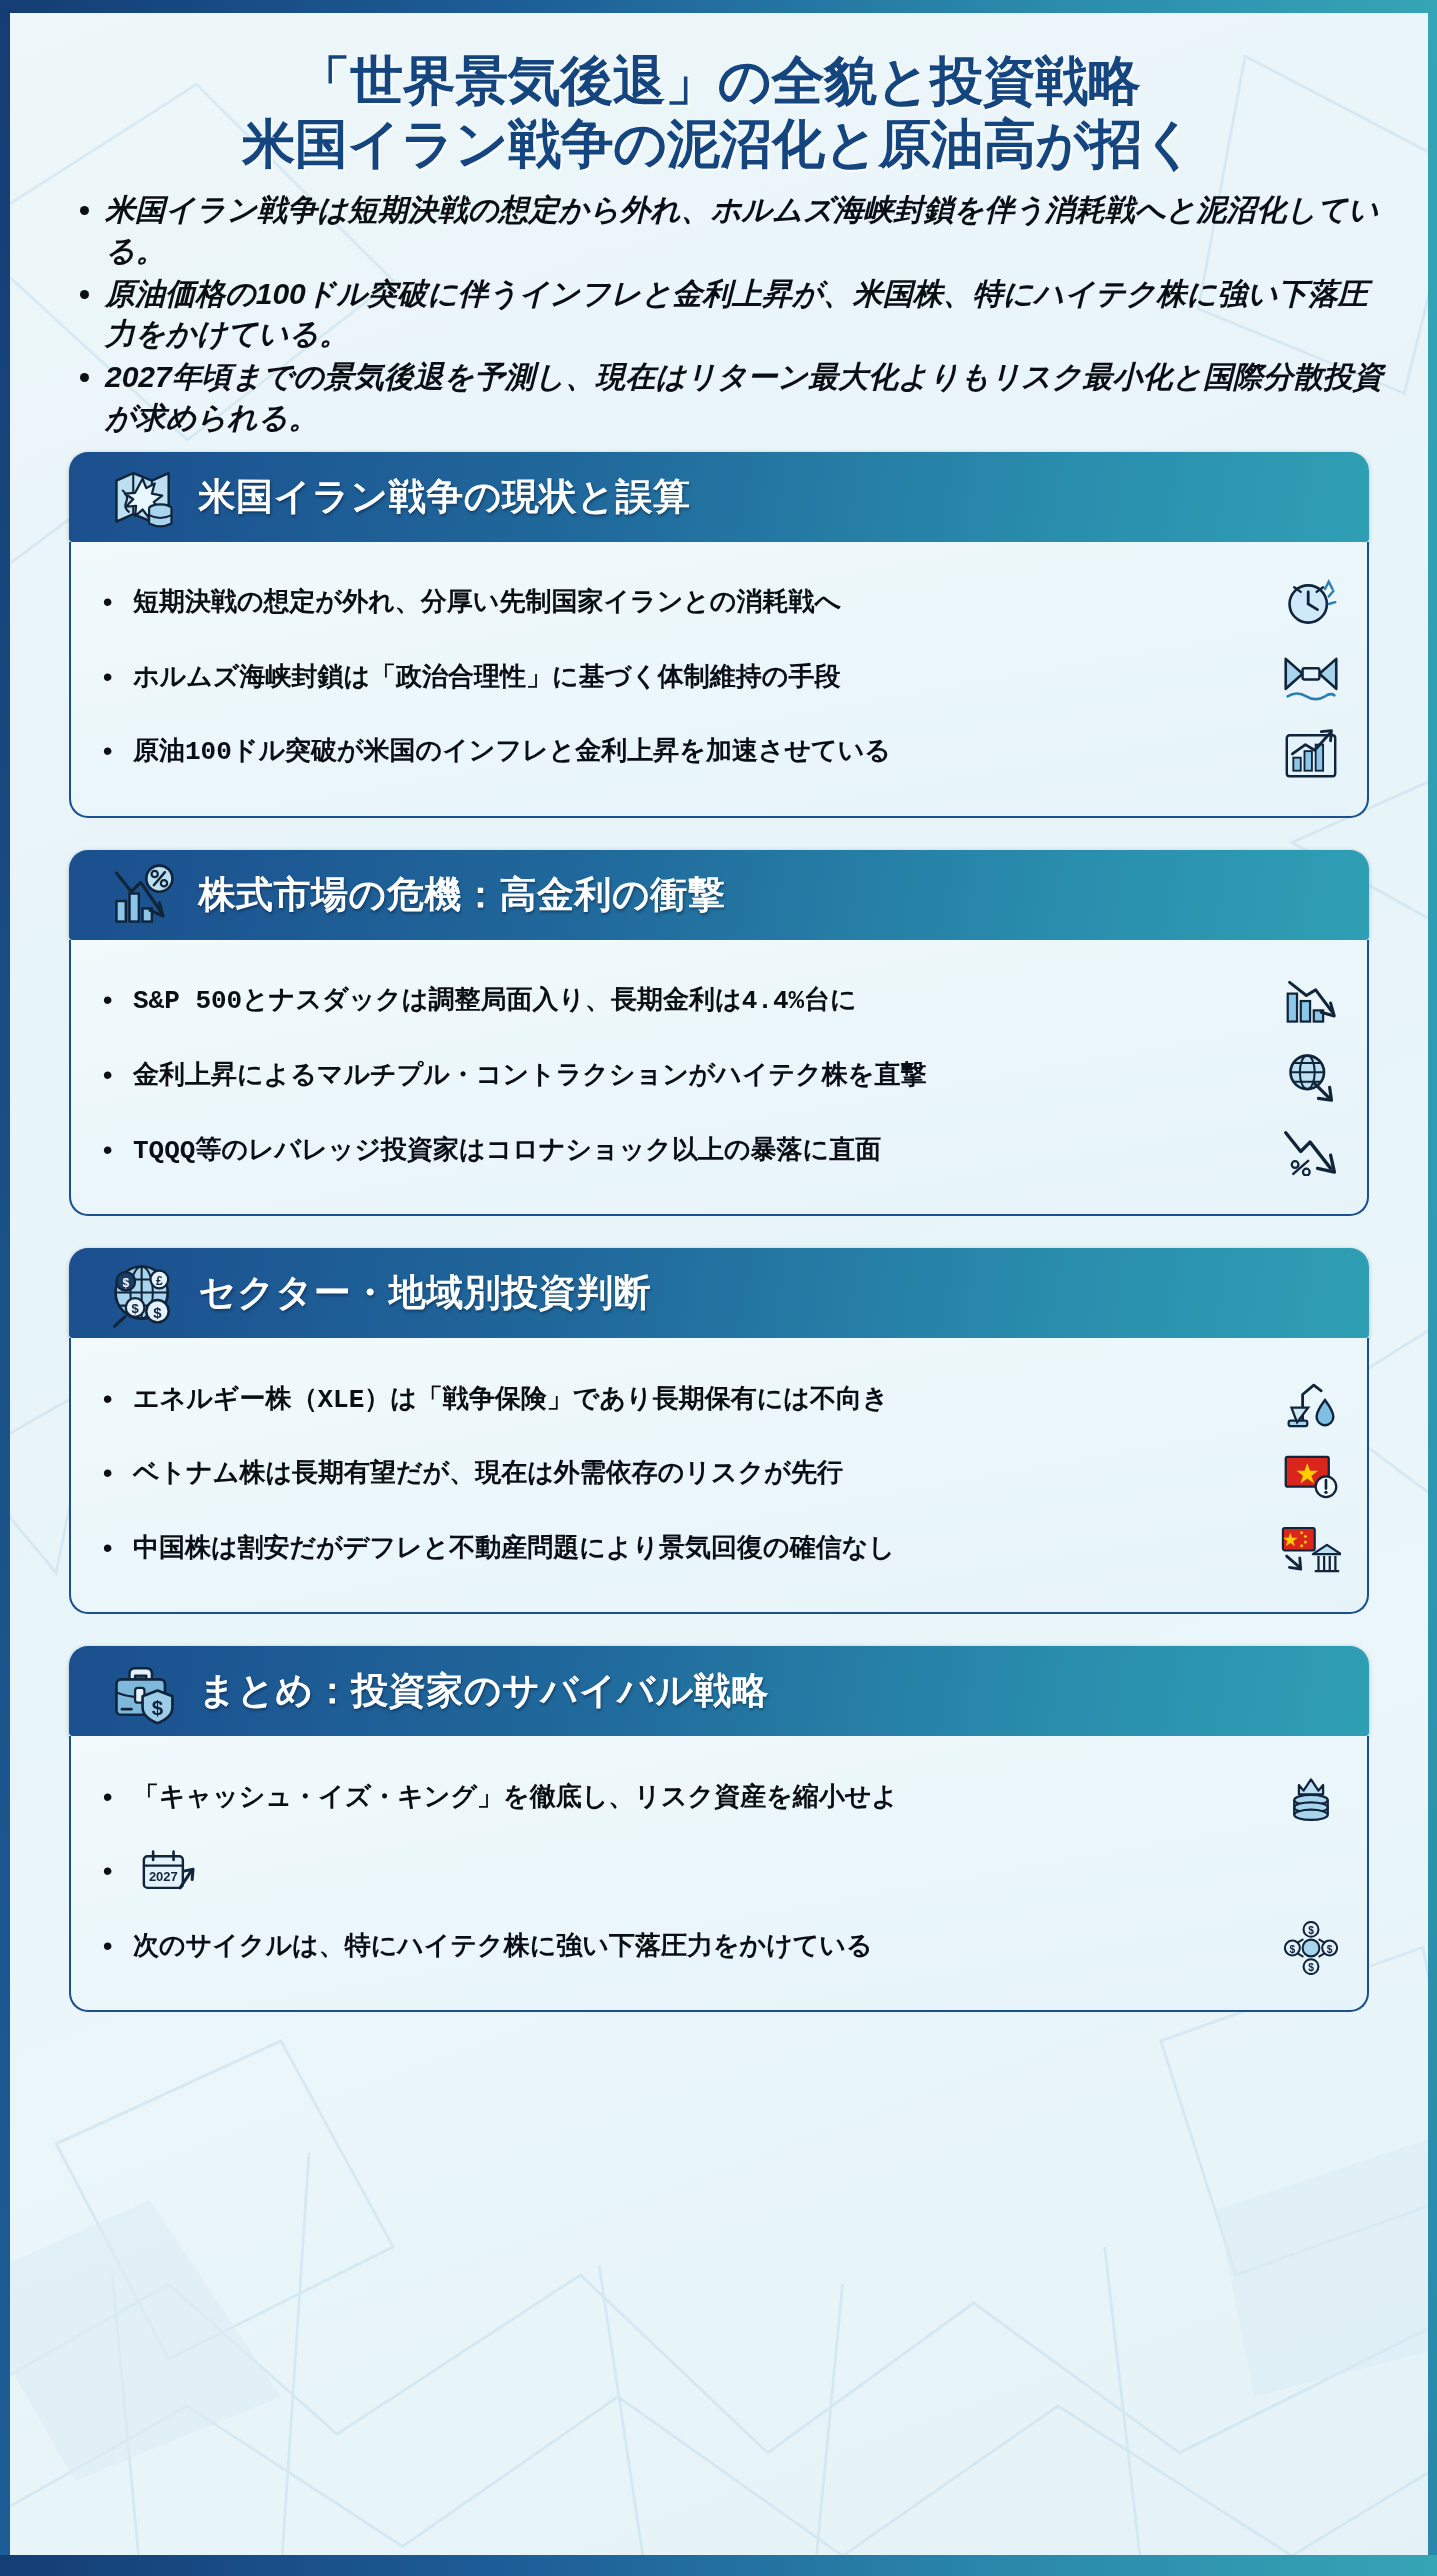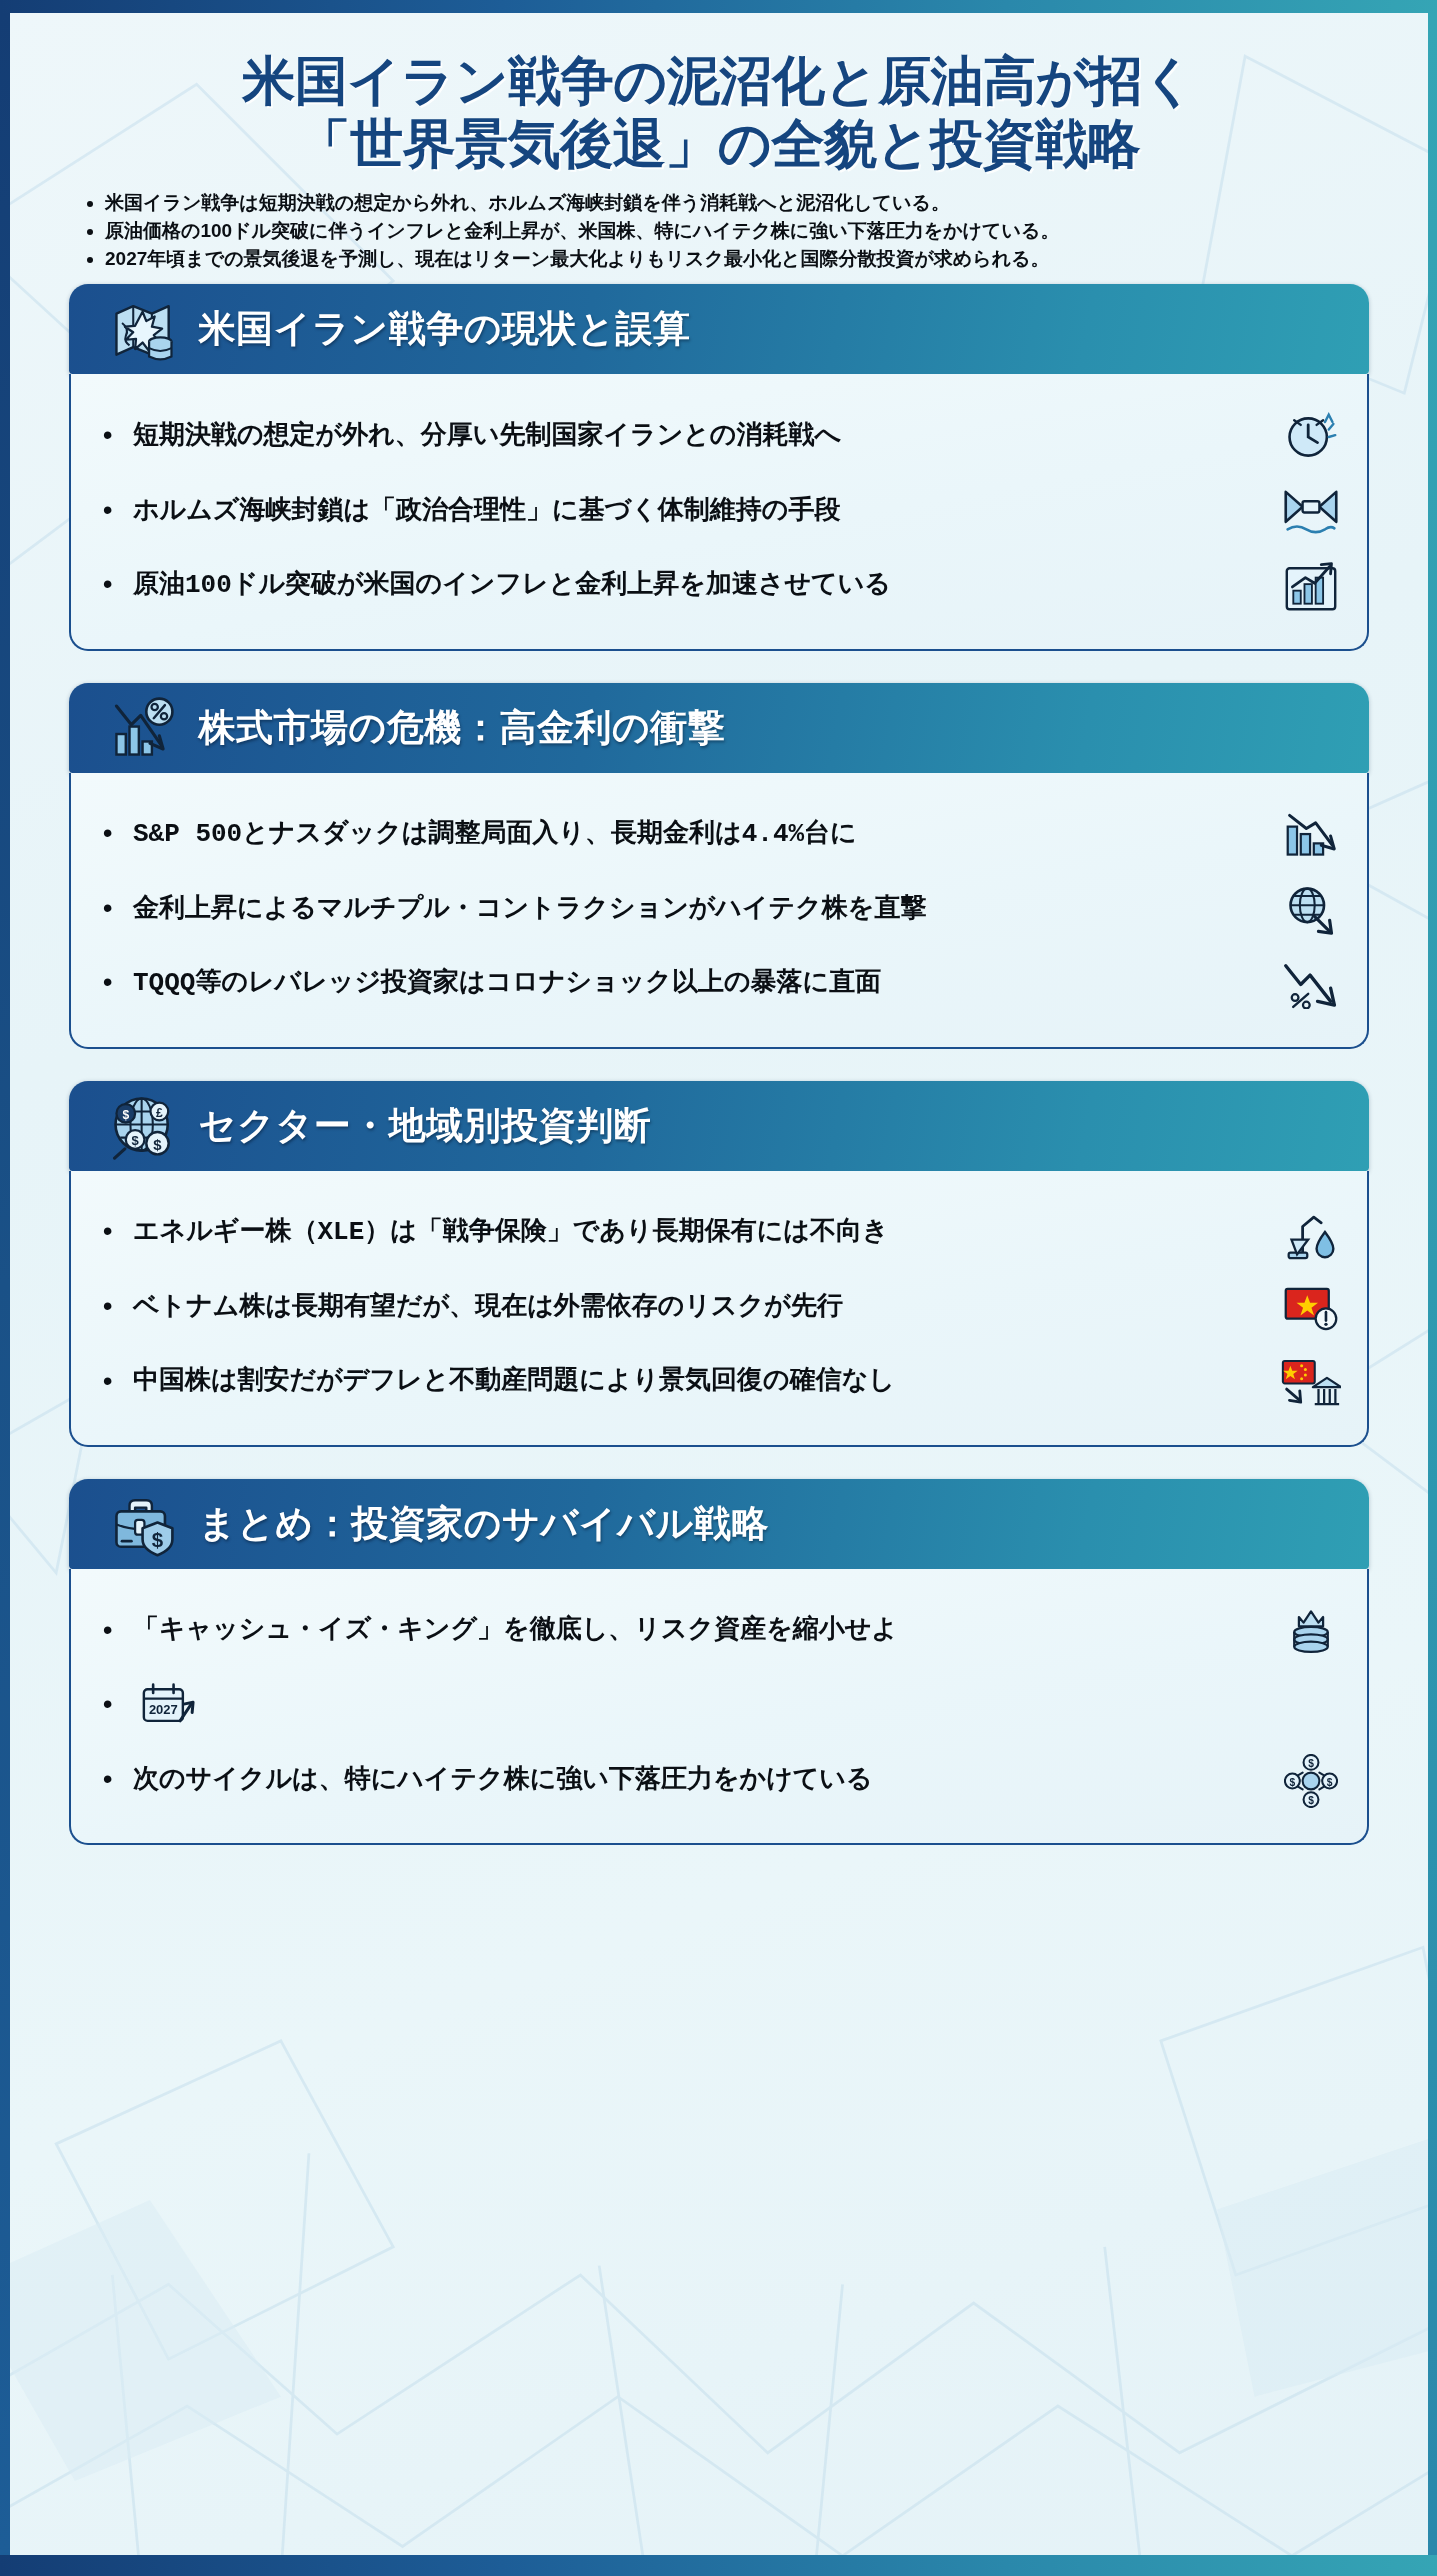--- a/index.html
+++ b/index.html
@@ -73,25 +73,26 @@
   }
   .title .line { display: block; white-space: nowrap; }
 
   
   .intro {
     margin: 15px 0 13px 28px;
     padding-left: 34px;
   }
   .intro li {
     color: #0b0f14;
-    font-size: 19px;
+    font-size: 30px;
     font-weight: bold;
     line-height: 1.36;
     margin-bottom: 1.9px;
     list-style: disc;
+    font-style: italic;
   }
 
   
   .card {
     position: relative;
     margin: 0 26px 32px 26px;
     border-radius: 19px;
   }
   .card-head {
     position: relative;
@@ -183,22 +184,22 @@
   </svg>
 
   <div class="bar-top"></div>
   <div class="bar-bottom"></div>
   <div class="bar-left"></div>
   <div class="bar-right"></div>
 
   <div class="content">
 
     <h1 class="title">
+      <span class="line">「世界景気後退」の全貌と投資戦略</span>
       <span class="line">米国イラン戦争の泥沼化と原油高が招く</span>
-      <span class="line">「世界景気後退」の全貌と投資戦略</span>
     </h1>
 
     <ul class="intro">
       <li>米国イラン戦争は短期決戦の想定から外れ、ホルムズ海峡封鎖を伴う消耗戦へと泥沼化している。</li>
       <li>原油価格の100ドル突破に伴うインフレと金利上昇が、米国株、特にハイテク株に強い下落圧力をかけている。</li>
       <li>2027年頃までの景気後退を予測し、現在はリターン最大化よりもリスク最小化と国際分散投資が求められる。</li>
     </ul>
 
     <section class="card">
       <div class="card-head">

